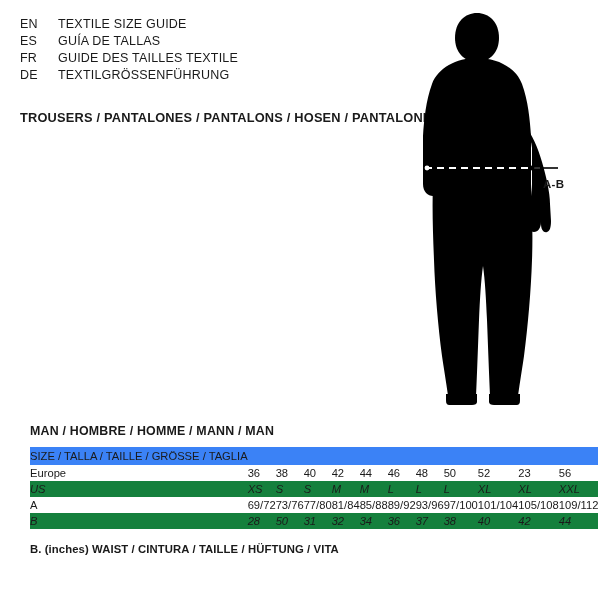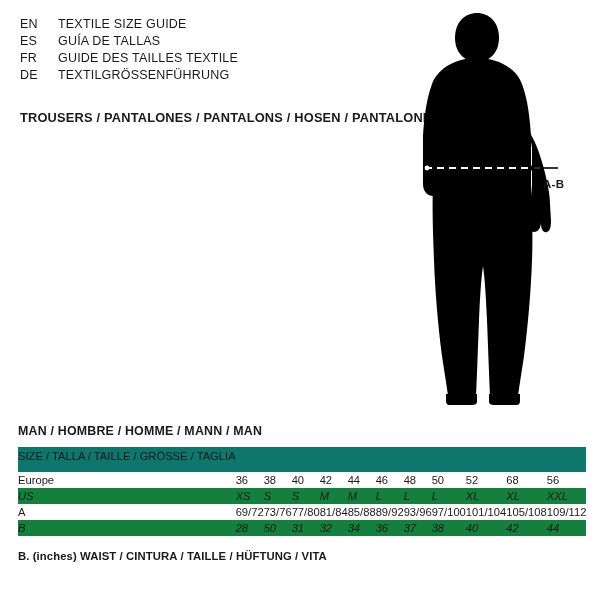--- a/index.html
+++ b/index.html
@@ -71,45 +71,45 @@
     left: 163px;
     top: 170px;
     font-size: 11.5px;
     font-weight: bold;
     letter-spacing: .3px;
   }
 
   
   .table-area {
     position: absolute;
-    left: 18px;
+    left: 30px;
     top: 424px;
     width: 566px;
   }
   .man-title {
     font-size: 12.4px;
     font-weight: bold;
     letter-spacing: .2px;
     margin-bottom: 9px;
   }
   table.size-table {
     border-collapse: collapse;
     width: 566px;
     font-size: 11.2px;
   }
   table.size-table td {
     padding: 2px 0 2px 0;
     white-space: nowrap;
     color: #1a1a1a;
   }
   tr.head-row td {
-    background: #0f766e;
+    background: #3b82f6;
     font-weight: normal;
     padding-top: 3px;
-    padding-bottom: 10px;
+    padding-bottom: 3px;
   }
   tr.row-shade td { background: #15803d; font-style: italic; }
   tr.row-plain td { background: #ffffff; margin-top: 26px; }
   td.label-col {
     width: 86px;
     padding-left: 3px;
   }
   td.val {
     width: 44px;
     text-align: left;
@@ -233,21 +233,21 @@
           <td class="label-col">Europe</td>
           <td class="val">36</td>
           <td class="val">38</td>
           <td class="val">40</td>
           <td class="val">42</td>
           <td class="val">44</td>
           <td class="val">46</td>
           <td class="val">48</td>
           <td class="val">50</td>
           <td class="val">52</td>
-          <td class="val">68</td>
+          <td class="val">23</td>
           <td class="val">56</td>
         </tr>
         <tr class="row-shade">
           <td class="label-col">US</td>
           <td class="val">XS</td>
           <td class="val">S</td>
           <td class="val">S</td>
           <td class="val">M</td>
           <td class="val">M</td>
           <td class="val">L</td>

